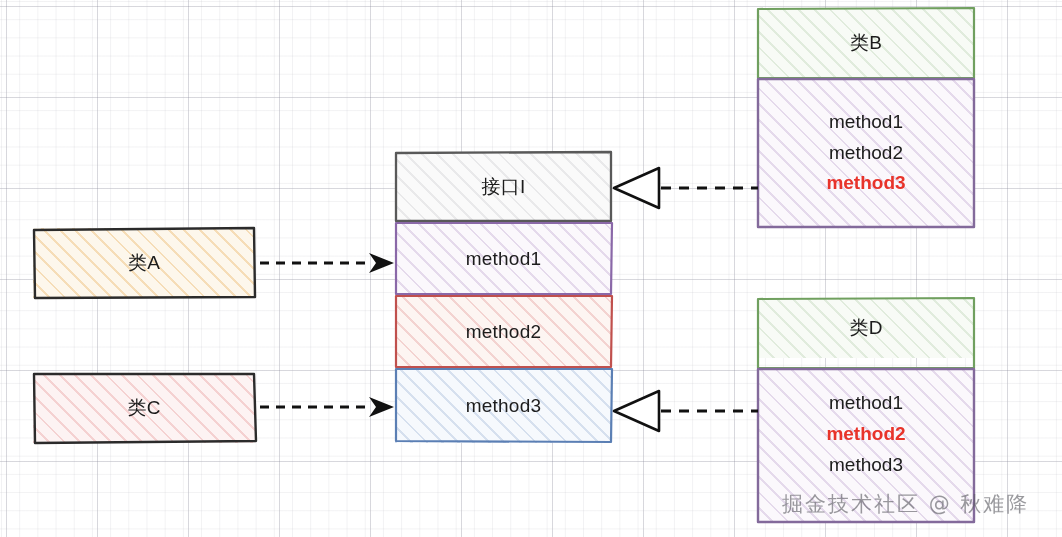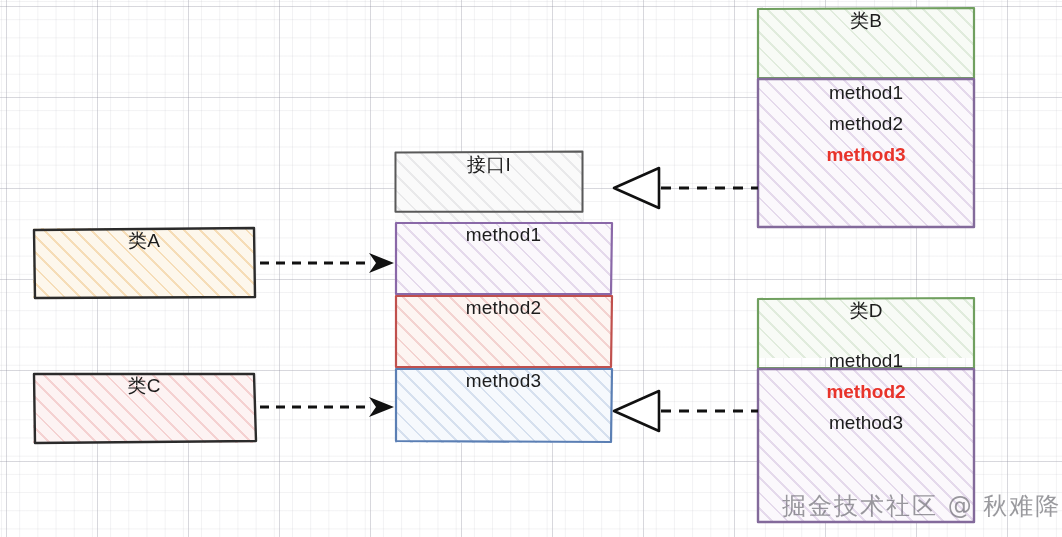--- a/index.html
+++ b/index.html
@@ -22,20 +22,21 @@
       linear-gradient(to right, rgba(140,140,155,0.34) 1px, transparent 1px),
       linear-gradient(to bottom, rgba(140,140,155,0.34) 1px, transparent 1px);
     background-size: 18.2px 18.2px, 18.2px 18.2px, 91px 91px, 91px 91px;
     background-position: 1px 0, 0 1px, 6px 0, 0 6px;
   }
 
   .box {
     position: absolute;
     box-sizing: border-box;
     display: flex;
+    align-items: center;
     justify-content: center;
   }
   .box-label {
     position: relative;
     z-index: 3;
     color: #1c1c1c;
     font-size: 19px;
     line-height: 1.35;
     text-align: center;
     white-space: pre;
@@ -68,21 +69,21 @@
   
   .frame { position: absolute; inset: -3px; z-index: 2; pointer-events: none; overflow: visible; }
 
   
   .conn { position: absolute; z-index: 5; overflow: visible; pointer-events: none; }
 
   .watermark {
     position: absolute;
     z-index: 6;
     color: rgba(92,92,98,0.62);
-    font-size: 24px;
+    font-size: 21px;
     letter-spacing: 2px;
     white-space: nowrap;
     font-family: "DejaVu Sans", sans-serif;
   }
 </style>
 </head>
 <body>
 
 <div id="canvas">
 
@@ -95,21 +96,21 @@
   </div>
 
   <div class="box" style="left:33px; top:373px; width:222px; height:70px;">
     <div class="hatch h-pink"></div>
     <svg class="frame" viewBox="0 0 228 76" preserveAspectRatio="none">
       <path d="M4,4 L224,4 L226,71 L5,73 Z" fill="none" stroke="#2b2b2b" stroke-width="2.4" stroke-linejoin="round"></path>
     </svg>
     <span class="box-label">类C</span>
   </div>
 
-  <div class="box" style="left:395px; top:152px; width:188px; height:70px;">
+  <div class="box" style="left:395px; top:152px; width:217px; height:70px;">
     <div class="hatch h-gray"></div>
     <svg class="frame" viewBox="0 0 223 76" preserveAspectRatio="none">
       <path d="M4,4 L219,3 L219,72 L4,72 Z" fill="none" stroke="#595959" stroke-width="2.3" stroke-linejoin="round"></path>
     </svg>
     <span class="box-label">接口I</span>
   </div>
 
   <div class="box" style="left:395px; top:222px; width:217px; height:73px;">
     <div class="hatch h-purple"></div>
     <svg class="frame" viewBox="0 0 223 79" preserveAspectRatio="none">

